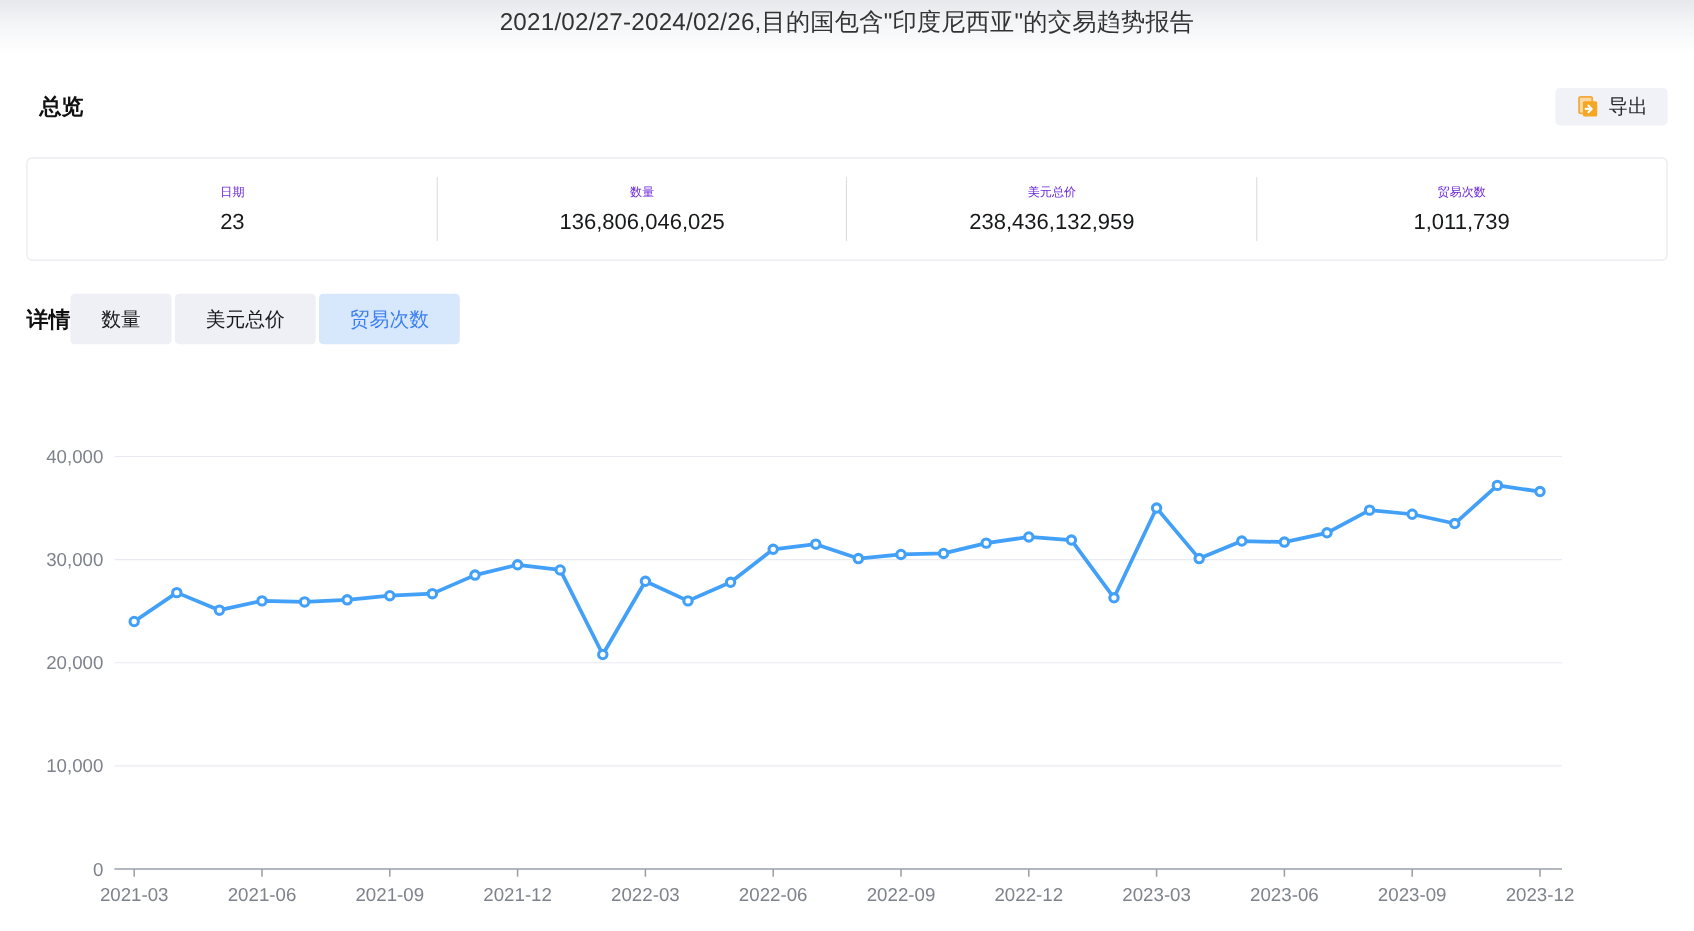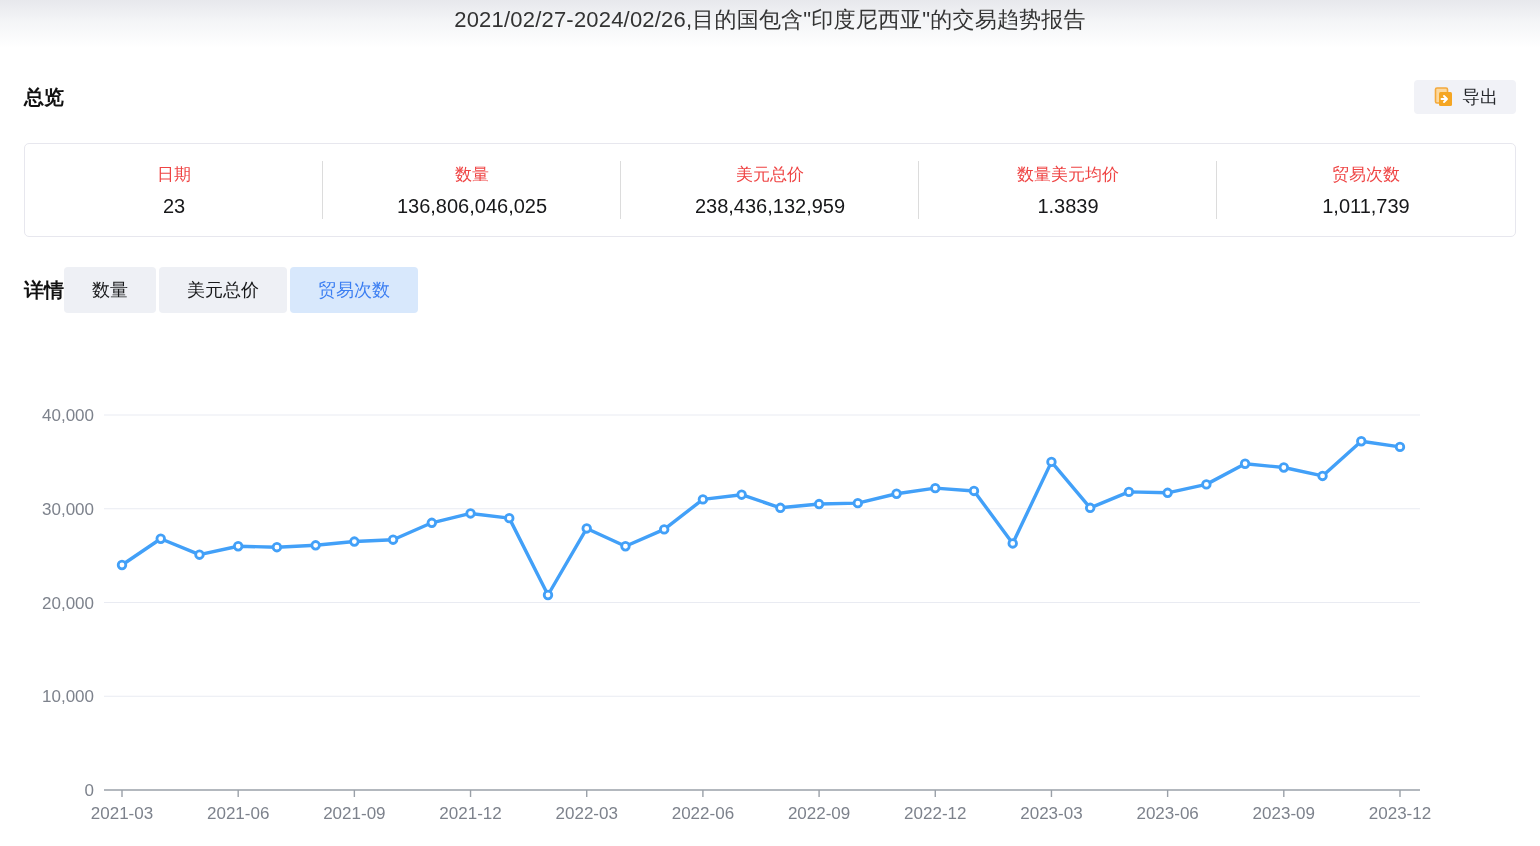--- a/index.html
+++ b/index.html
@@ -15,21 +15,21 @@
     position:absolute; top:0; left:0; right:0; height:48px;
     background:linear-gradient(to bottom,#e7e8ec 0%,#f4f5f7 45%,#ffffff 100%);
   }
   .page-title {
     text-align:center; font-size:22px; font-weight:400; color:#333;
     line-height:40px; letter-spacing:0.2px;
   }
 
   
   .overview-head {
-    position:absolute; top:74px; left:24px; right:24px; height:46px;
+    position:absolute; top:74px; left:36px; right:24px; height:46px;
     display:flex; align-items:center; justify-content:space-between;
   }
   h2.sec-title { font-size:20px; font-weight:700; color:#111; }
 
   .export-btn {
     display:flex; align-items:center; gap:8px; height:34px; padding:0 18px;
     background:#f1f2f7; border:none; border-radius:4px; cursor:pointer;
     font-size:18px; color:#26282c; font-family:Liberation Serif, serif;
   }
   .export-icon { width:22px; height:22px; display:inline-block; }
@@ -41,21 +41,21 @@
     display:flex; align-items:stretch;
   }
   .stat-col {
     flex:1 1 0; display:flex; flex-direction:column; align-items:center;
     justify-content:center; gap:9px; position:relative;
   }
   .stat-col:not(:last-child)::after {
     content:""; position:absolute; right:0; top:17px; bottom:17px;
     width:1px; background:#dcdcdc;
   }
-  .stat-label { font-size:17px; color:#ef4444; }
+  .stat-label { font-size:11px; color:#6d28d9; }
   .stat-value { font-size:20px; color:#17181a; }
 
   
   .details-head {
     position:absolute; top:267px; left:24px; right:17px; height:46px;
     display:flex; align-items:center; 
   }
   .tab-groups { display:flex; align-items:center; gap:27px; }
   .seg-group { display:flex; gap:3px; }
   .seg {
@@ -102,24 +102,20 @@
       <div class="stat-label">日期</div>
       <div class="stat-value">23</div>
     </div>
     <div class="stat-col">
       <div class="stat-label">数量</div>
       <div class="stat-value">136,806,046,025</div>
     </div>
     <div class="stat-col">
       <div class="stat-label">美元总价</div>
       <div class="stat-value">238,436,132,959</div>
-    </div>
-    <div class="stat-col">
-      <div class="stat-label">数量美元均价</div>
-      <div class="stat-value">1.3839</div>
     </div>
     <div class="stat-col">
       <div class="stat-label">贸易次数</div>
       <div class="stat-value">1,011,739</div>
     </div>
   </div>
 
   <div class="details-head">
     <h2 class="sec-title">详情</h2>
     <div class="tab-groups">

